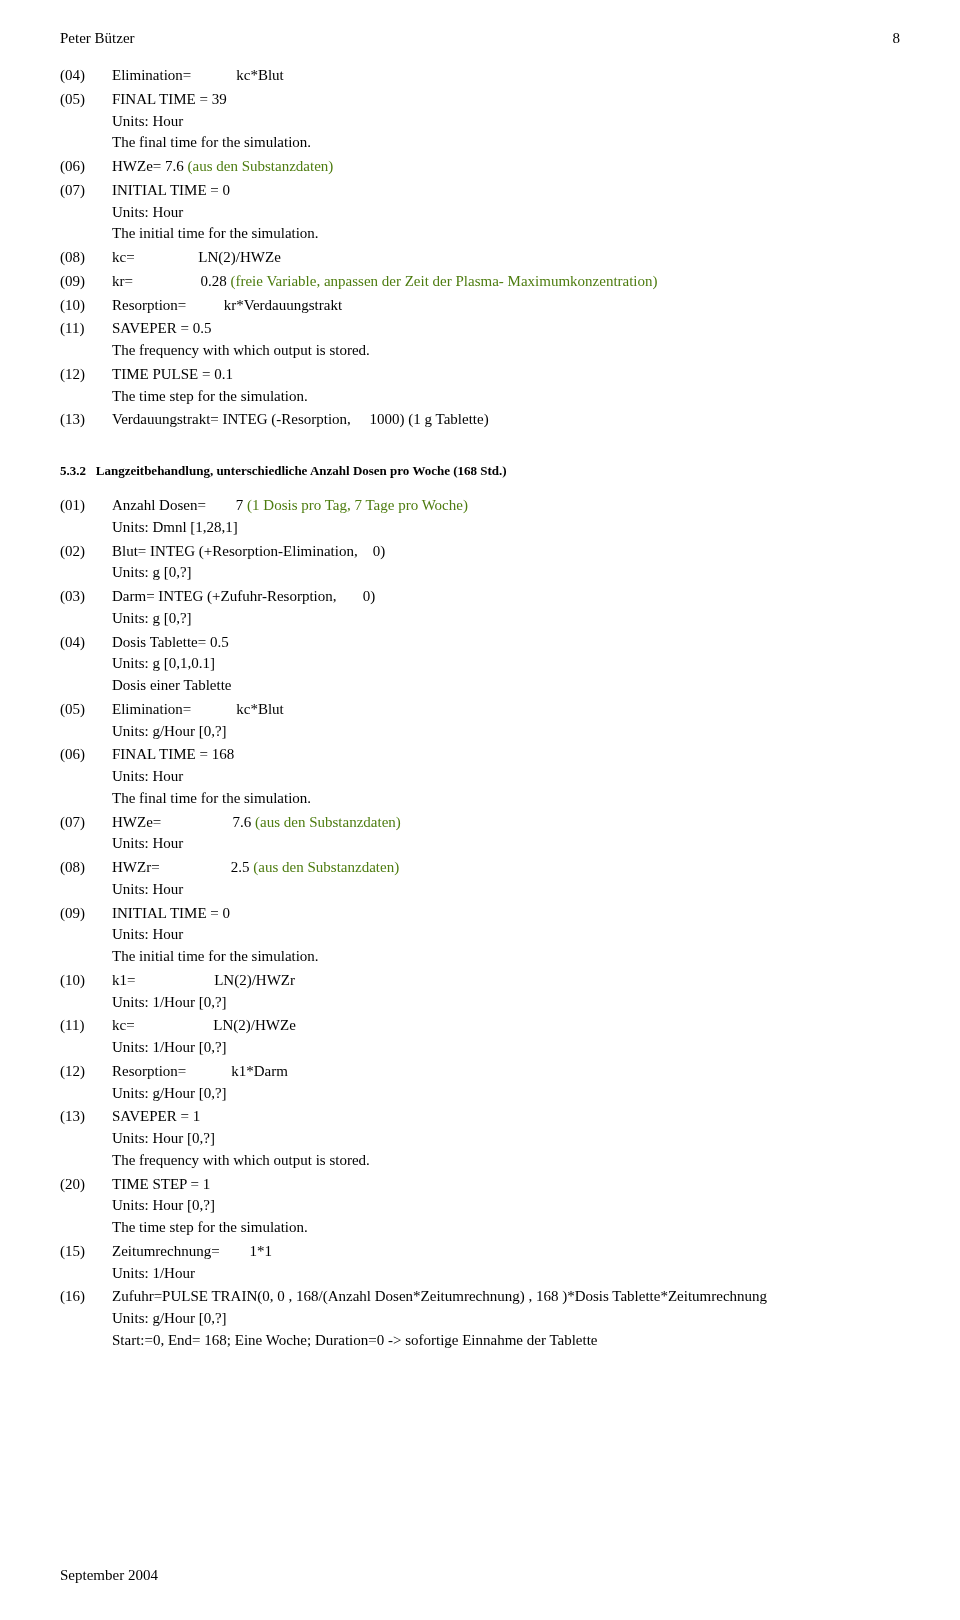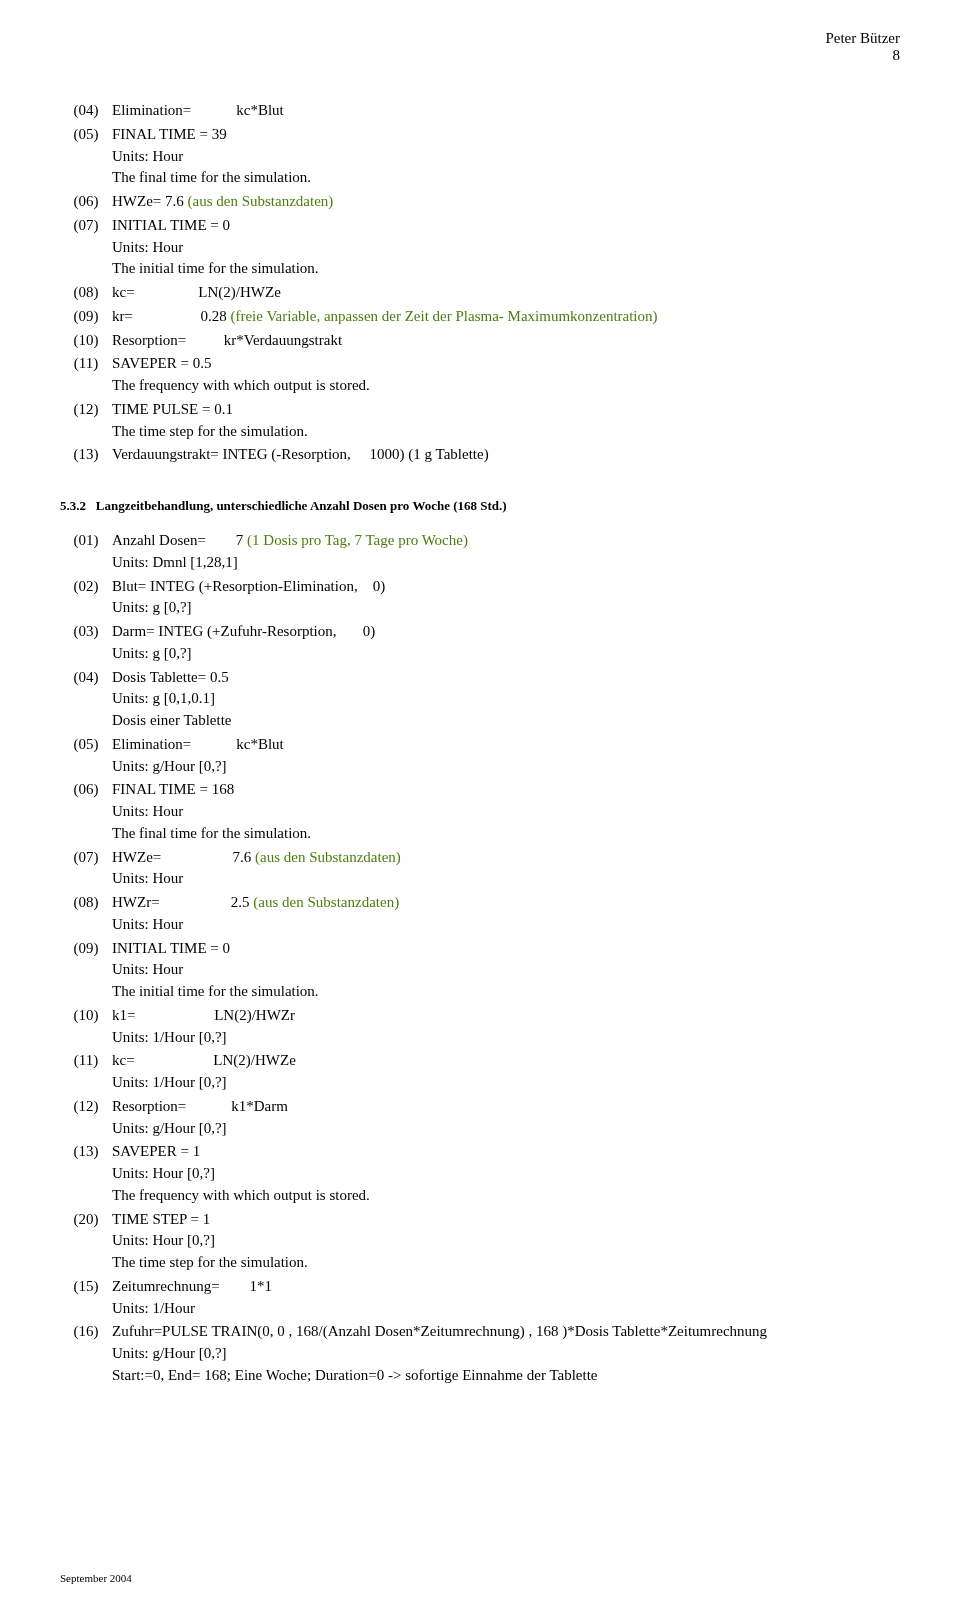--- a/index.html
+++ b/index.html
@@ -13,43 +13,41 @@
       color: #000;
       background: #fff;
       width: 960px;
       min-height: 1620px;
       padding: 30px 60px 40px 60px;
       position: relative;
     }
     .page-header {
       display: flex;
       justify-content: space-between;
-      align-items: flex-end;
-      margin-bottom: 36px;
-      flex-direction: column;
+      align-items: center;
+      margin-bottom: 18px;
     }
     .author-name {
       font-size: 15px;
     }
     .page-number {
       font-size: 15px;
     }
     .section-content {
       margin-left: 0;
     }
     .item-row {
       display: flex;
       margin-bottom: 2px;
       line-height: 1.45;
     }
     .item-num {
       min-width: 52px;
       flex-shrink: 0;
       font-size: 15px;
-      text-align: center;
     }
     .item-body {
       flex: 1;
       font-size: 15px;
     }
     .item-body .sub-line {
       display: block;
       line-height: 1.45;
     }
     .highlight-blue {
@@ -60,21 +58,21 @@
       margin-bottom: 16px;
     }
     .section-heading h2 {
       font-size: 13px;
       font-weight: bold;
     }
     .footer-date {
       position: absolute;
       bottom: 36px;
       left: 60px;
-      font-size: 11px;
+      font-size: 15px;
     }
   </style>
 </head>
 <body>
 
 <div class="page-header">
   <span class="author-name">Peter Bützer</span>
   <span class="page-number">8</span>
 </div>
 

